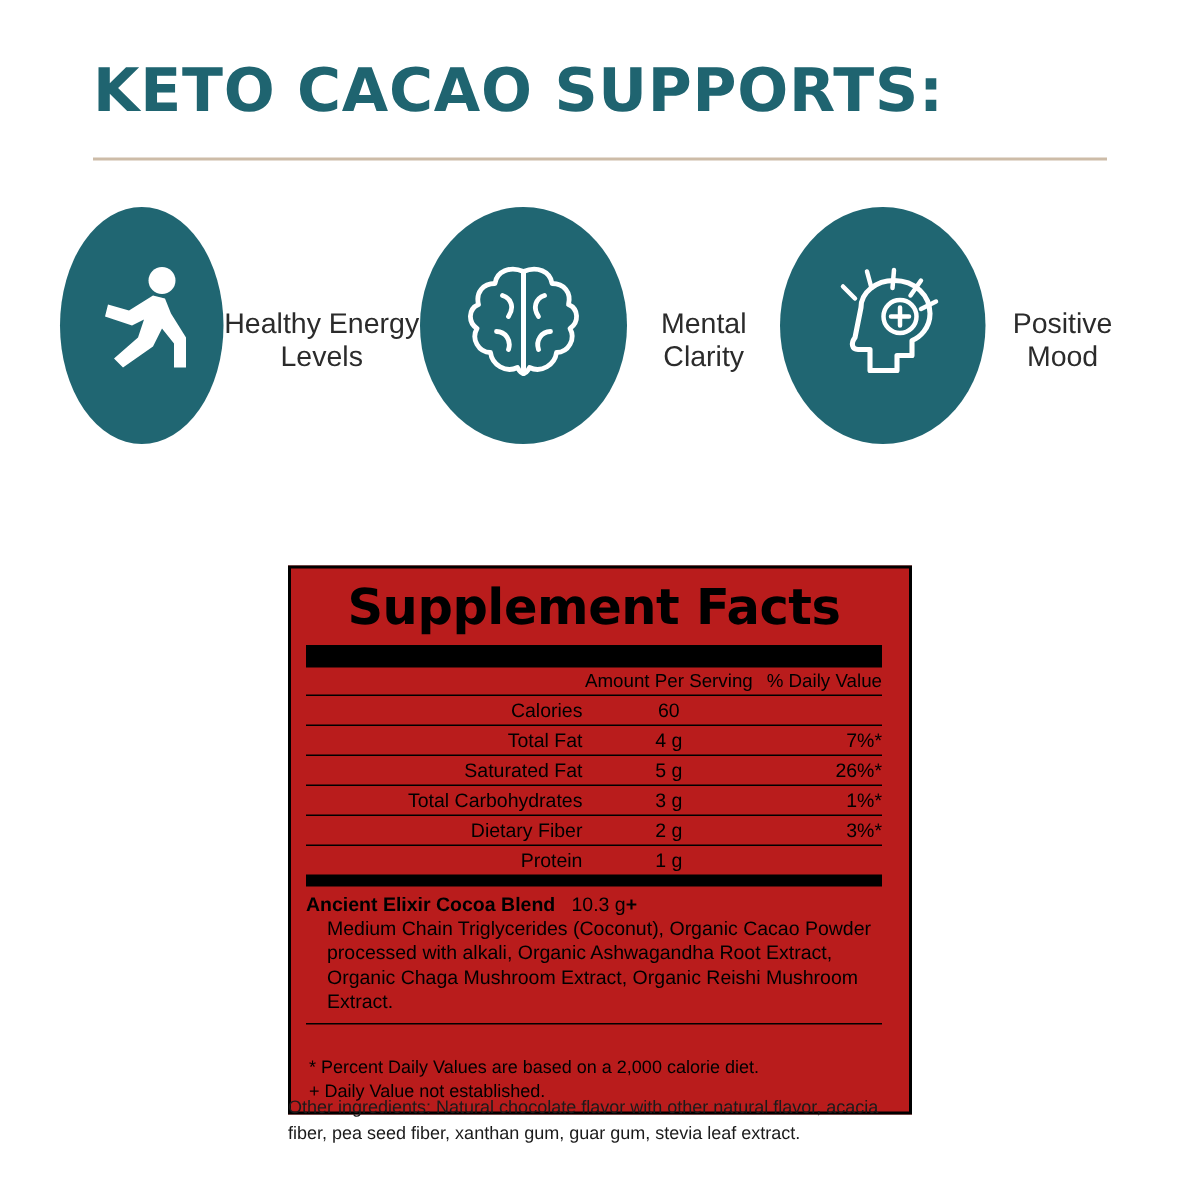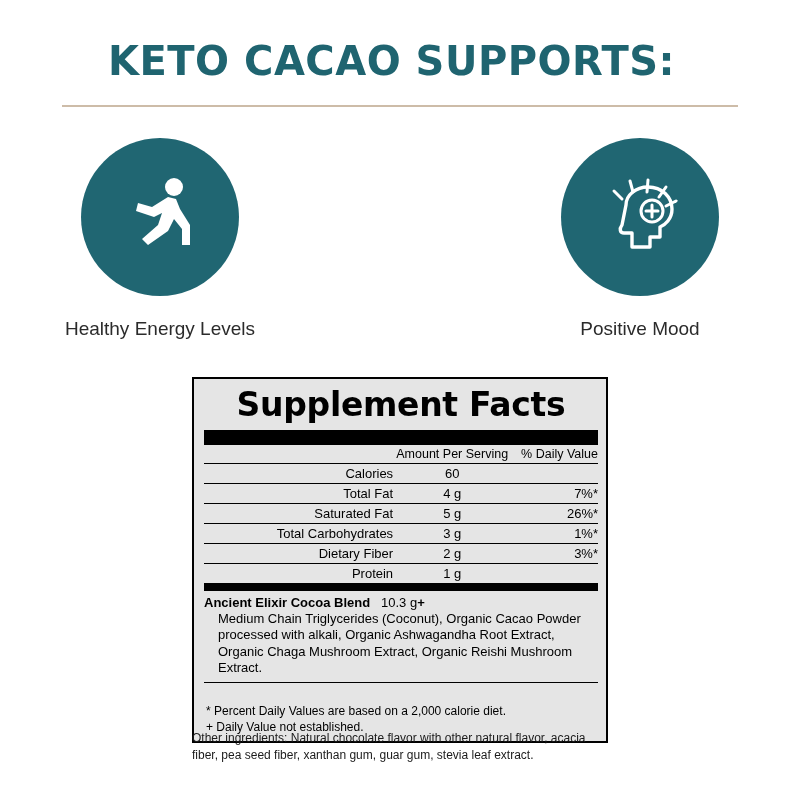--- a/index.html
+++ b/index.html
@@ -23,21 +23,20 @@
   
   .headline {
     position: absolute;
     top: 38px;
     left: 62px;
     font-size: 40px;
     font-weight: 700;
     letter-spacing: 0.5px;
     color: #1f6470;
     font-family: "DejaVu Sans", sans-serif;
-    margin-left: 46px;
   }
   .rule {
     position: absolute;
     top: 105px;
     left: 62px;
     width: 676px;
     height: 2px;
     background: #cdbca8;
   }
 
@@ -46,21 +45,21 @@
     position: absolute;
     top: 138px;
     left: 40px;
     width: 720px;
     display: flex;
     justify-content: space-between;
   }
   .benefit {
     width: 240px;
     display: flex;
-    flex-direction: column;
+    flex-direction: row;
     align-items: center;
   }
   .circle {
     width: 158px;
     height: 158px;
     border-radius: 50%;
     background: #206672;
     display: flex;
     align-items: center;
     justify-content: center;
@@ -73,23 +72,23 @@
     font-family: "Liberation Sans", sans-serif;
   }
 
   
   .panel {
     position: absolute;
     top: 377px;
     left: 192px;
     width: 416px;
     border: 2px solid #000;
-    background: #e5e5e5;
+    background: #b91c1c;
     box-sizing: border-box;
-    padding: 4px 8px 6px 10px;
+    padding: 4px 18px 6px 10px;
   }
   .panel-title {
     font-family: "DejaVu Sans", sans-serif;
     font-weight: 700;
     font-size: 33px;
     letter-spacing: -0.3px;
     text-align: center;
     margin: 2px 0 6px 0;
     color: #000;
   }
@@ -179,20 +178,38 @@
         <span>
           <svg width="96" height="96" viewBox="0 0 96 96" aria-hidden="true">
             <circle cx="62" cy="20" r="9" fill="#fff"></circle>
             <path d="M56 30 L40 40 L26 36 L24 44 L42 50 L50 46 L46 58 L30 72 L36 78 L56 64 L62 52 L70 62 L70 78 L78 78 L78 58 L68 42 L64 32 Z" fill="#fff"></path>
           </svg>
         </span>
       </div>
       <div class="benefit-label">Healthy Energy Levels</div>
     </div>
 
+    <div class="benefit">
+      <div class="circle">
+        <span>
+          <svg width="100" height="100" viewBox="0 0 100 100" aria-hidden="true">
+            <g fill="none" stroke="#fff" stroke-width="3.2" stroke-linecap="round" stroke-linejoin="round">
+              <path d="M50 16 C41 12 32 16 31 24 C23 24 18 30 20 38 C13 41 13 50 19 54 C15 61 20 70 28 70 C29 78 38 84 46 80 C48 84 50 84 50 84 Z"></path>
+              <path d="M50 16 C59 12 68 16 69 24 C77 24 82 30 80 38 C87 41 87 50 81 54 C85 61 80 70 72 70 C71 78 62 84 54 80 C52 84 50 84 50 84 Z"></path>
+              <path d="M50 18 L50 84"></path>
+              <path d="M36 32 C42 34 44 40 40 46"></path>
+              <path d="M64 32 C58 34 56 40 60 46"></path>
+              <path d="M32 56 C38 56 42 62 40 68"></path>
+              <path d="M68 56 C62 56 58 62 60 68"></path>
+            </g>
+          </svg>
+        </span>
+      </div>
+      <div class="benefit-label">Mental Clarity</div>
+    </div>
 
     <div class="benefit">
       <div class="circle">
         <span>
           <svg width="108" height="108" viewBox="0 0 108 108" aria-hidden="true">
             <g stroke="#fff" stroke-width="3" stroke-linecap="round" fill="none">
               <path d="M28 30 L36 38"></path>
               <path d="M44 20 L47 31"></path>
               <path d="M62 19 L61 31"></path>
               <path d="M80 26 L73 36"></path>

